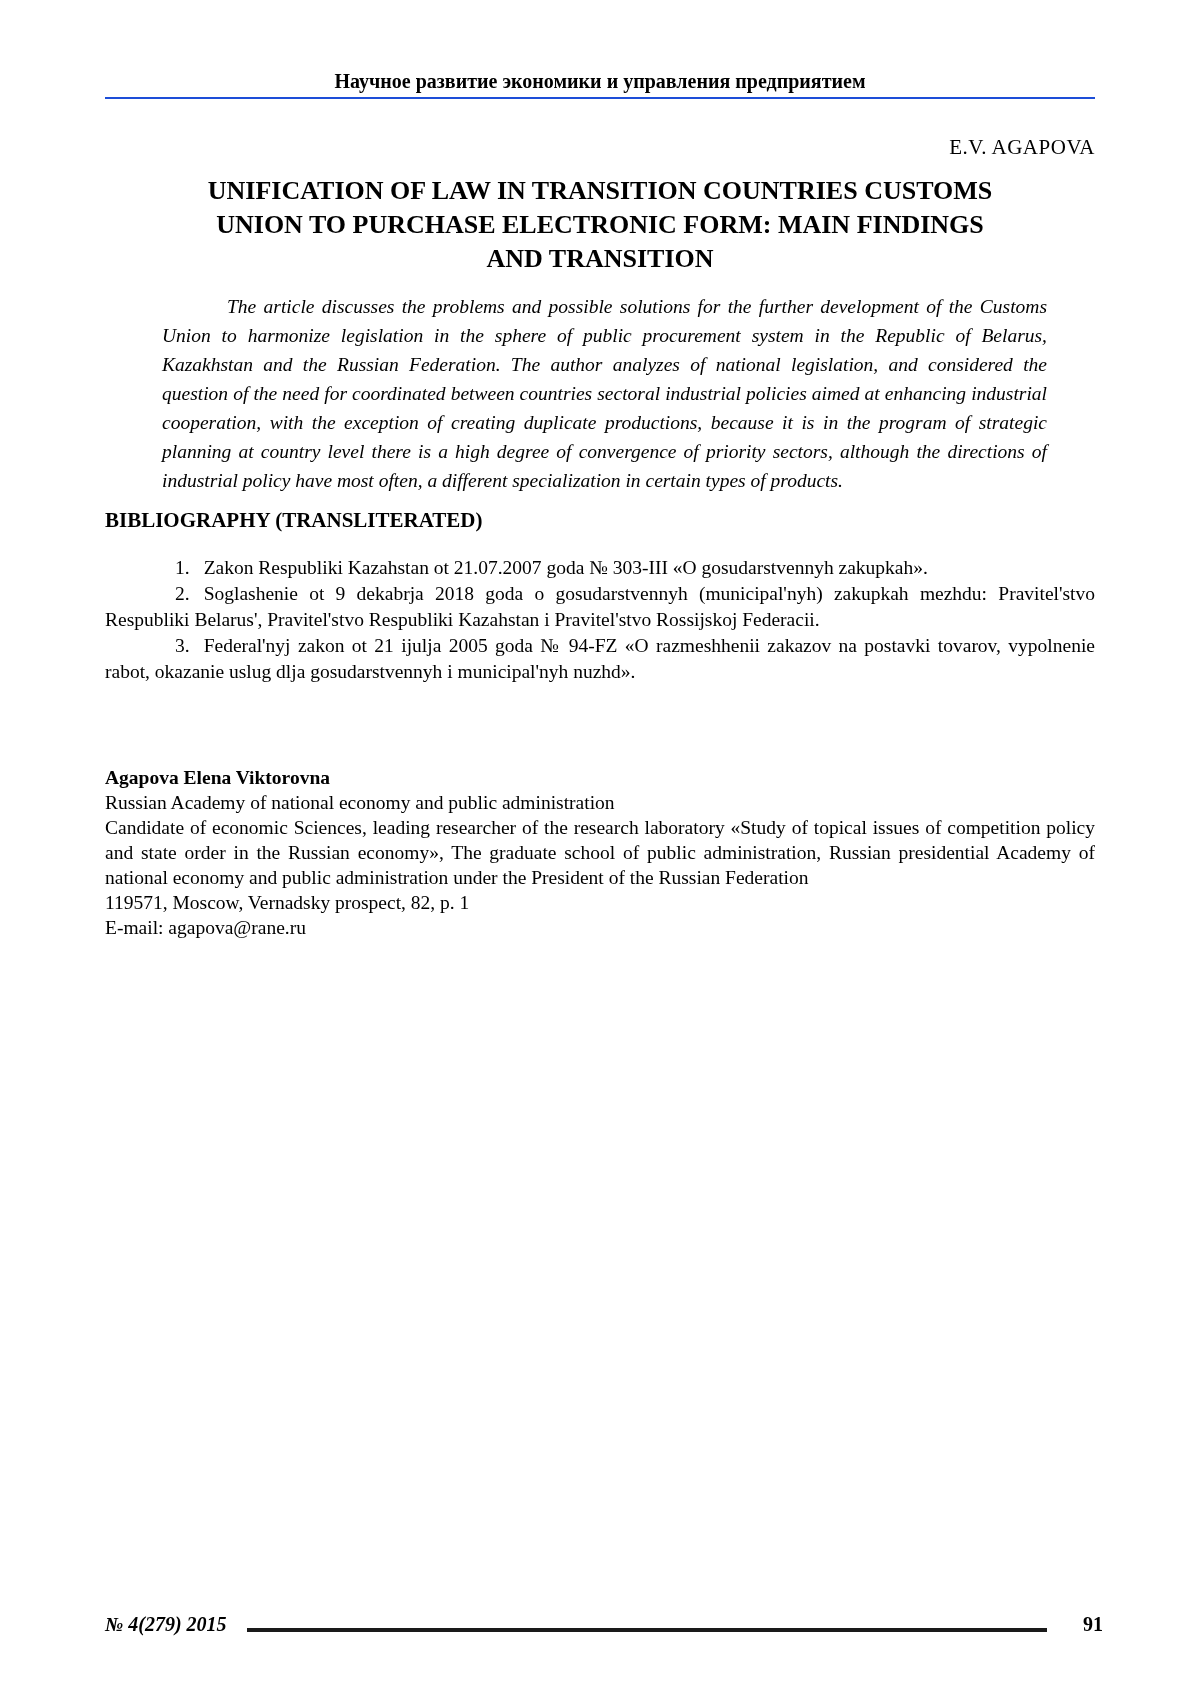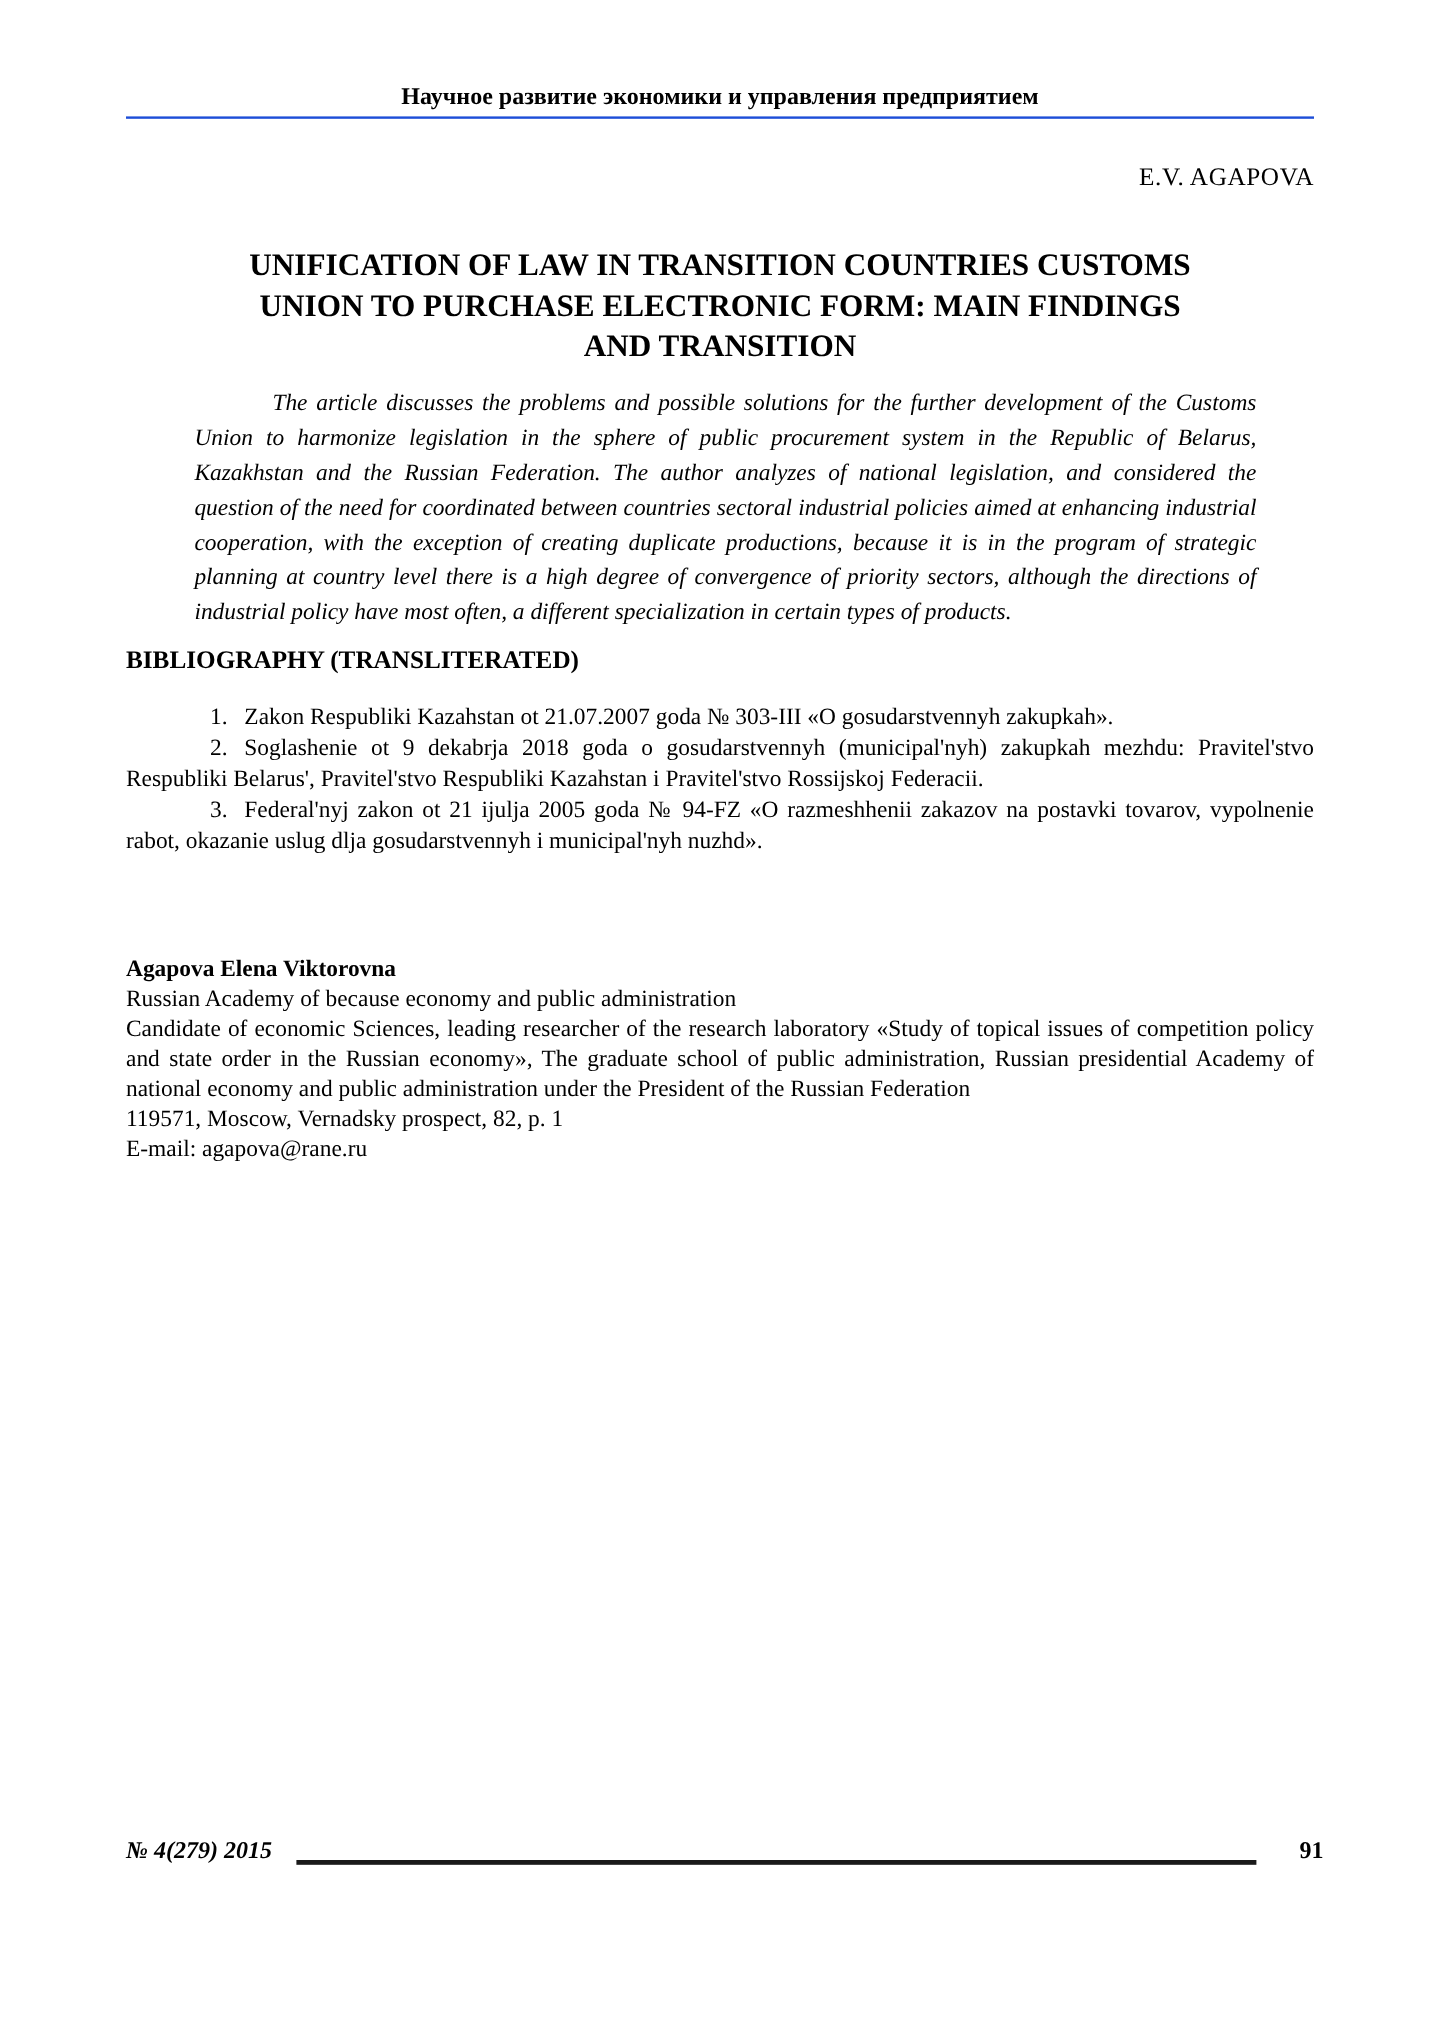--- a/index.html
+++ b/index.html
@@ -64,23 +64,23 @@
   .author-info {
     margin-top: 80px;
     font-size: 19.5px;
     line-height: 25px;
   }
   .author-info p { margin: 0; }
   .author-info .name { font-weight: bold; }
   .author-info .long { text-align: justify; }
   .page-footer {
     position: absolute;
-    left: 105px; right: 97px; top: 1531px;
+    left: 105px; right: 97px; top: 1613px;
     display: flex;
-    align-items: flex-end;
+    align-items: center;
     font-size: 20px;
     font-weight: bold;
   }
   .page-footer .issue { font-style: italic; white-space: nowrap; }
   .page-footer .rule {
     flex: 1 1 auto;
     height: 4px;
     background: #1a1a1a;
     margin: 10px 16px 0 20px;
   }
@@ -88,21 +88,21 @@
 </style>
 </head>
 <body>
 
 <div class="inner">
 
   <div class="running-header">Научное развитие экономики и управления предприятием</div>
 
   <div class="author-line">E.V. AGAPOVA</div>
 
-  <h1 class="article-title" style="margin:44px 0 0 0;">
+  <h1 class="article-title" style="margin:14px 0 0 0;">
     <span>UNIFICATION OF LAW IN TRANSITION COUNTRIES CUSTOMS</span>
     <span>UNION TO PURCHASE ELECTRONIC FORM: MAIN FINDINGS</span>
     <span>AND TRANSITION</span>
   </h1>
 
   <div class="abstract-block">
     <p>The article discusses the problems and possible solutions for the further development of the Customs Union to harmonize legislation in the sphere of public procurement system in the Republic of Belarus, Kazakhstan and the Russian Federation. The author analyzes of national legislation, and considered the question of the need for coordinated between countries sectoral industrial policies aimed at enhancing industrial cooperation, with the exception of creating duplicate productions, because it is in the program of strategic planning at country level there is a high degree of convergence of priority sectors, although the directions of industrial policy have most often, a different specialization in certain types of products.</p>
   </div>
 
   <div class="bib-heading">BIBLIOGRAPHY (TRANSLITERATED)</div>
@@ -114,21 +114,21 @@
     <p>
       <span class="ref-num">2.</span><span>Soglashenie ot 9 dekabrja 2018 goda o gosudarstvennyh (municipal'nyh) zakupkah mezhdu: Pravitel'stvo Respubliki Belarus', Pravitel'stvo Respubliki Kazahstan i Pravitel'stvo Rossijskoj Federacii.</span>
     </p>
     <p>
       <span class="ref-num">3.</span><span>Federal'nyj zakon ot 21 ijulja 2005 goda № 94-FZ «O razmeshhenii zakazov na postavki tovarov, vypolnenie rabot, okazanie uslug dlja gosudarstvennyh i municipal'nyh nuzhd».</span>
     </p>
   </div>
 
   <div class="author-info">
     <p class="name">Agapova Elena Viktorovna</p>
-    <p>Russian Academy of because economy and public administration</p>
+    <p>Russian Academy of national economy and public administration</p>
     <p class="long">Candidate of economic Sciences, leading researcher of the research laboratory «Study of topical issues of competition policy and state order in the Russian economy», The graduate school of public administration, Russian presidential Academy of national economy and public administration under the President of the Russian Federation</p>
     <p>119571, Moscow, Vernadsky prospect, 82, p. 1</p>
     <p>E-mail: agapova@rane.ru</p>
   </div>
 
 </div>
 
 <div class="page-footer">
   <span class="issue">№ 4(279) 2015</span>
   <span class="rule"></span>

